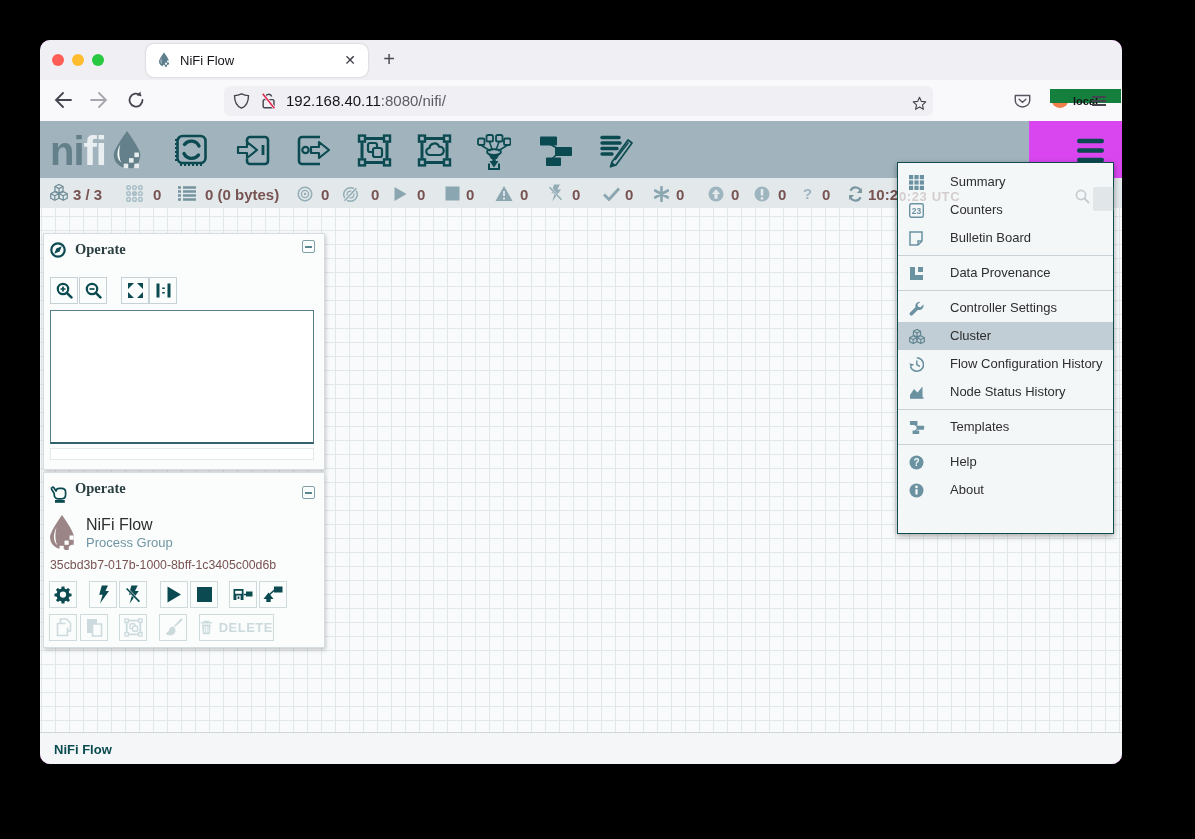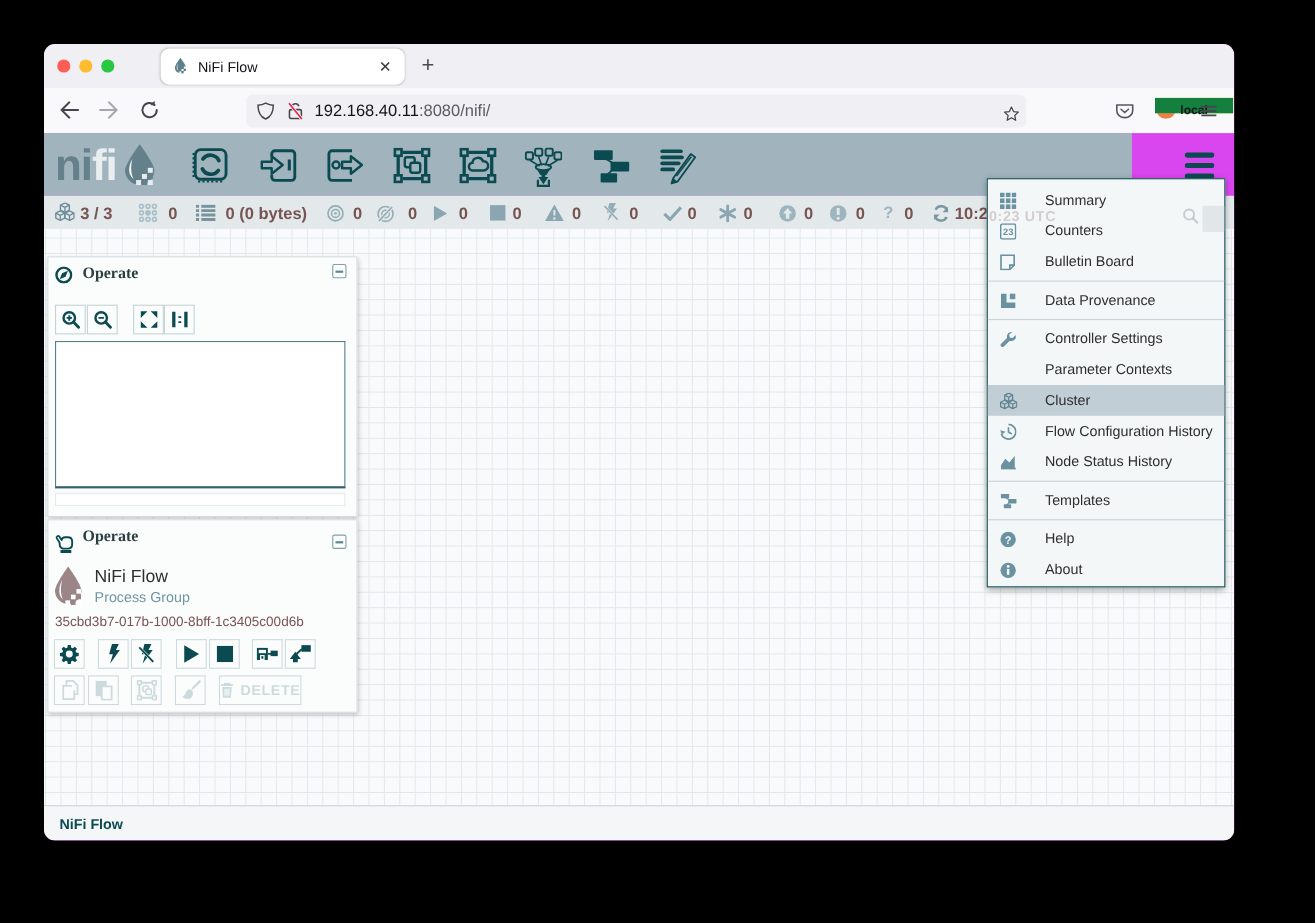--- a/index.html
+++ b/index.html
@@ -529,21 +529,20 @@
         </svg>Bulletin Board</div>
     <div class="sep"></div>
     <div class="mi"><svg width="15" height="15" viewBox="0 0 15 15">
           <path d="M1 1 h5 v8 h8 v5 h-13 Z" fill="#6a92a0"></path>
           <rect x="9" y="1" width="5" height="5" fill="#6a92a0"></rect>
         </svg>Data Provenance</div>
     <div class="sep"></div>
     <div class="mi"><svg width="15" height="15" viewBox="0 0 15 15">
           <path d="M10.5 0.8 a4.2 4.2 0 0 0 -4 5.4 L0.9 11.8 a1.8 1.8 0 0 0 2.5 2.5 L9 8.7 a4.2 4.2 0 0 0 5.4 -5.2 L11.6 6.3 9 5.8 8.5 3.2 11.3 0.9 a4.2 4.2 0 0 0 -0.8 -0.1 Z" fill="#6a92a0"></path>
         </svg>Controller Settings</div>
-    <div class="mi">Parameter Contexts</div>
     <div class="mi hl"><svg width="16" height="16" viewBox="0 0 20 20">
           <g fill="#c2ced5" stroke="#5f8490" stroke-width="1.4" stroke-linejoin="round">
             <path d="M10 0.5 l4.5 2.3 v5 l-4.5 2.3 l-4.5 -2.3 v-5 Z"></path>
             <path d="M5.5 2.8 L10 5.1 L14.5 2.8 M10 5.1 v4.9" fill="none"></path>
             <path d="M5.3 8.5 l4.5 2.3 v5 l-4.5 2.3 l-4.5 -2.3 v-5 Z"></path>
             <path d="M0.8 10.8 L5.3 13.1 L9.8 10.8 M5.3 13.1 v4.9" fill="none"></path>
             <path d="M14.7 8.5 l4.5 2.3 v5 l-4.5 2.3 l-4.5 -2.3 v-5 Z"></path>
             <path d="M10.2 10.8 L14.7 13.1 L19.2 10.8 M14.7 13.1 v4.9" fill="none"></path>
           </g>
         </svg>Cluster</div>

